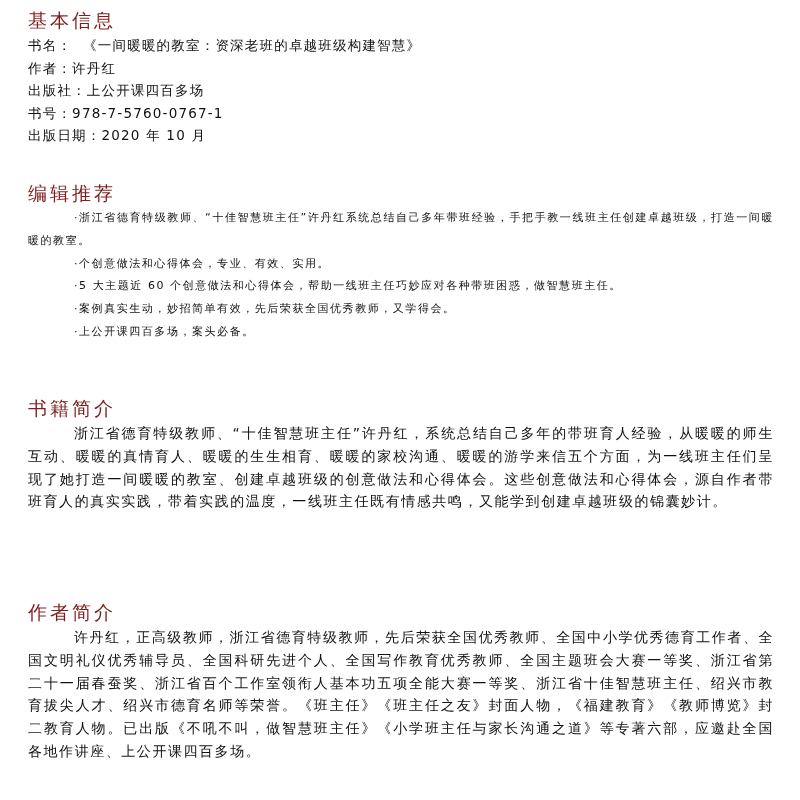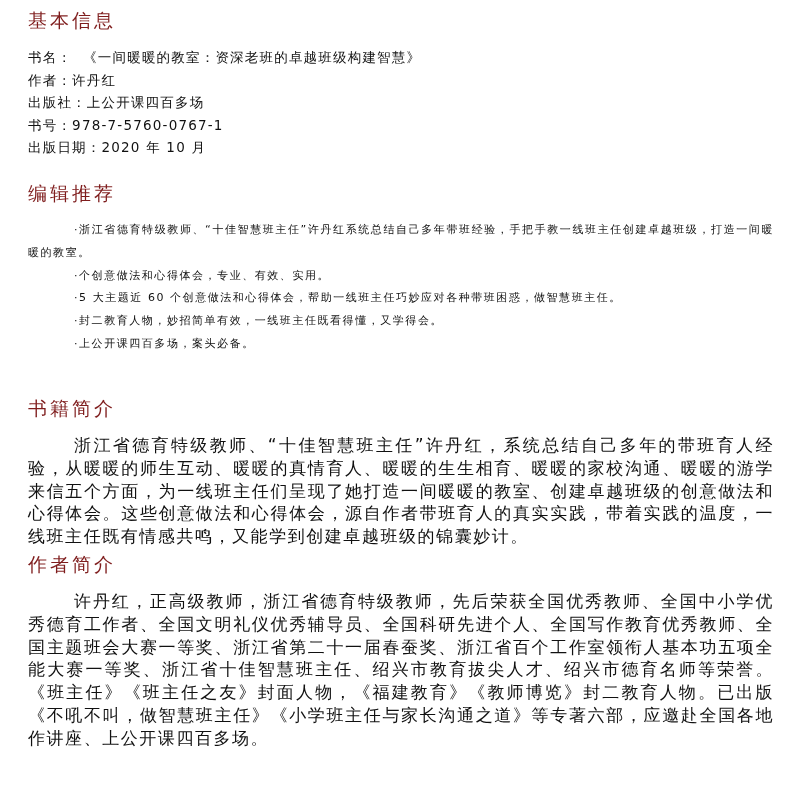--- a/index.html
+++ b/index.html
@@ -1,27 +1,27 @@
 <!DOCTYPE html>
 <html><head>
 <meta charset="utf-8">
 <style>
   html, body { margin: 0; padding: 0; background: #ffffff; }
   body { width: 800px; height: 800px; overflow: hidden; position: relative;
          font-family: "DejaVu Sans", "Liberation Sans", sans-serif; color: #111; }
   .page { position: absolute; left: 28px; top: 0; width: 746px; }
   .heading { color: #7f1d1d; font-size: 19px; letter-spacing: 3px; height: 24px; line-height: 24px; margin: 0; font-weight: normal; }
   .line { font-size: 13.5px; line-height: 22.6px; letter-spacing: 1.2px; white-space: nowrap; }
-  .para { font-size: 17px; line-height: 22.8px; letter-spacing: 1.55px; text-align: justify; text-indent: 46px; margin: 0; }
+  .para { font-size: 14px; line-height: 22.8px; letter-spacing: 1.55px; text-align: justify; text-indent: 46px; margin: 0; }
   .sec1 { position: absolute; top: 8px; }
   .sec1 .line { height: 22.6px; }
   .sec2 { position: absolute; top: 181px; }
   .sec3 { position: absolute; top: 396px; }
-  .sec4 { position: absolute; top: 552px; }
-  .body-block { margin-top: 14px; }
+  .sec4 { position: absolute; top: 600px; }
+  .body-block { margin-top: 2px; }
   .bullet { font-size: 11px; line-height: 22.8px; letter-spacing: 1.55px; text-indent: 46px; margin: 0; text-align: justify; }
 </style>
 </head>
 <body>
 
 <div class="page">
 
   <section class="sec1">
     <h2 class="heading">基本信息</h2>
     <div class="body-block">
@@ -32,21 +32,21 @@
       <div class="line"><span>出版日期：</span><span>2020 年 10 月</span></div>
     </div>
   </section>
 
   <section class="sec2" style="width:746px;">
     <h2 class="heading">编辑推荐</h2>
     <div class="body-block">
       <p class="bullet">·浙江省德育特级教师、“十佳智慧班主任”许丹红系统总结自己多年带班经验，手把手教一线班主任创建卓越班级，打造一间暖暖的教室。</p>
       <p class="bullet">·个创意做法和心得体会，专业、有效、实用。</p>
       <p class="bullet">·5 大主题近 60 个创意做法和心得体会，帮助一线班主任巧妙应对各种带班困惑，做智慧班主任。</p>
-      <p class="bullet">·封二教育人物，妙招简单有效，一线班主任既看得懂，又学得会。</p>
+      <p class="bullet">·案例真实生动，妙招简单有效，先后荣获全国优秀教师，又学得会。</p>
       <p class="bullet">·上公开课四百多场，案头必备。</p>
     </div>
   </section>
 
   <section class="sec3" style="width:746px;">
     <h2 class="heading">书籍简介</h2>
     <div class="body-block">
       <p class="para">浙江省德育特级教师、“十佳智慧班主任”许丹红，系统总结自己多年的带班育人经验，从暖暖的师生互动、暖暖的真情育人、暖暖的生生相育、暖暖的家校沟通、暖暖的游学来信五个方面，为一线班主任们呈现了她打造一间暖暖的教室、创建卓越班级的创意做法和心得体会。这些创意做法和心得体会，源自作者带班育人的真实实践，带着实践的温度，一线班主任既有情感共鸣，又能学到创建卓越班级的锦囊妙计。</p>
     </div>
   </section>

